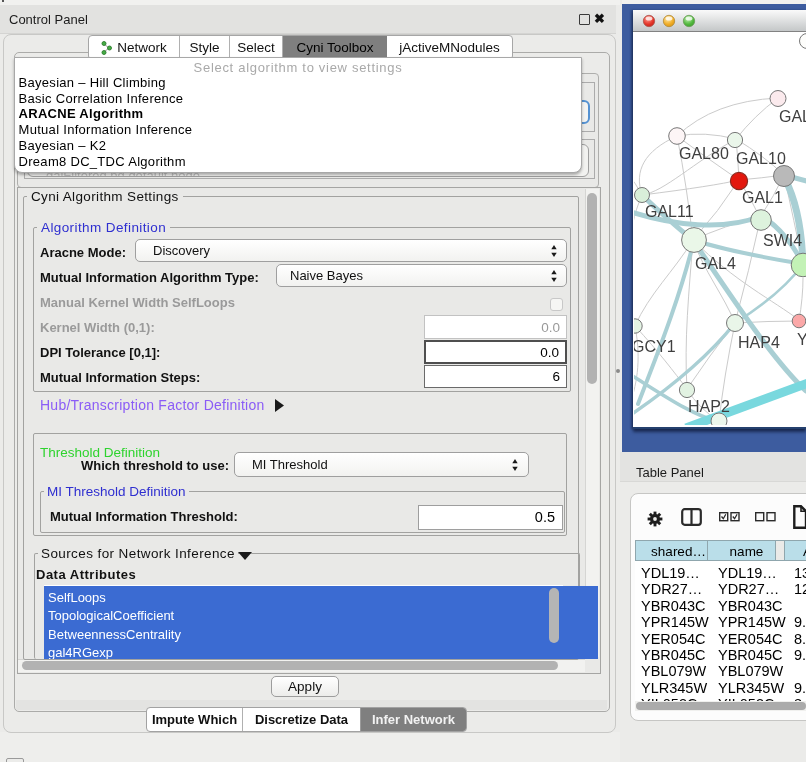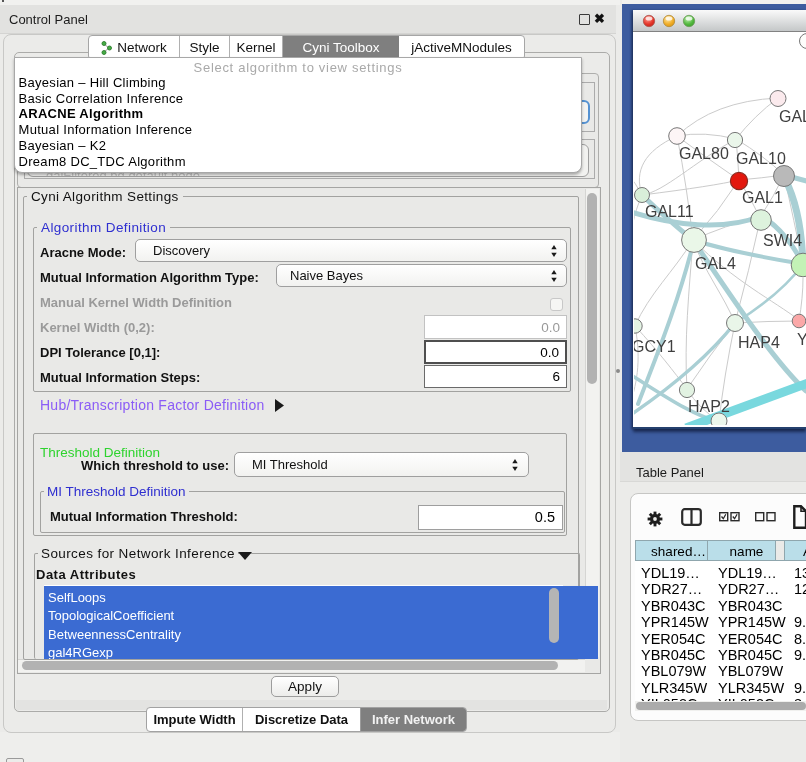--- a/index.html
+++ b/index.html
@@ -37,22 +37,22 @@
   <div style="width:91px;display:flex;align-items:center;justify-content:center;border-right:1px solid #b0b0b0;box-sizing:border-box;">
     <svg width="12" height="16" viewBox="0 0 12 16" style="margin-right:4px;">
       <line x1="3" y1="4" x2="8" y2="8" stroke="#9a9a9a" stroke-width="1"></line>
       <line x1="3" y1="12" x2="8" y2="8" stroke="#9a9a9a" stroke-width="1"></line>
       <circle cx="3" cy="3.5" r="2" fill="#45ad45" stroke="#2e7d2e" stroke-width="0.9"></circle>
       <circle cx="8.5" cy="8" r="2" fill="#45ad45" stroke="#2e7d2e" stroke-width="0.9"></circle>
       <circle cx="3" cy="12.5" r="2" fill="#45ad45" stroke="#2e7d2e" stroke-width="0.9"></circle>
     </svg>
     Network</div>
   <div style="width:50px;display:flex;align-items:center;justify-content:center;border-right:1px solid #b0b0b0;box-sizing:border-box;">Style</div>
-  <div style="width:53px;display:flex;align-items:center;justify-content:center;border-right:1px solid #b0b0b0;box-sizing:border-box;">Kernel</div>
-  <div style="width:116px;display:flex;align-items:center;justify-content:center;background:#7f7f7f;color:#ffffff;box-sizing:border-box;">Cyni Toolbox</div>
+  <div style="width:53px;display:flex;align-items:center;justify-content:center;border-right:1px solid #b0b0b0;box-sizing:border-box;">Select</div>
+  <div style="width:104px;display:flex;align-items:center;justify-content:center;background:#7f7f7f;color:#000000;box-sizing:border-box;">Cyni Toolbox</div>
   <div style="width:125px;display:flex;align-items:center;justify-content:center;box-sizing:border-box;">jActiveMNodules</div>
 </div>
 
 <div class="abs" style="left:17px;top:73px;width:580px;height:113px;border:1px solid #aeaeac;border-radius:4px;background:#e9e9e7;"></div>
 <div class="abs" style="left:24px;top:82px;width:569px;height:48px;border:1px solid #ababab;background:#e9e9e7;"></div>
 <div class="abs" style="left:540px;top:100px;width:46px;height:20px;border:2.5px solid #5592d2;border-radius:6px;background:#f4f4f2;"></div>
 <div class="abs" style="left:24px;top:139px;width:569px;height:38px;border:1px solid #ababab;background:#e9e9e7;"></div>
 <div class="abs" style="left:27px;top:144px;width:560px;height:31px;border:1px solid #9f9f9f;border-radius:6px;background:#f2f2f0;overflow:hidden;">
   <div style="position:absolute;left:18px;top:23px;font-size:13px;color:#c2c2c2;">galFiltered  pg  default  node</div>
 </div>
@@ -94,24 +94,24 @@
 
 <div class="abs lbl" style="left:40px;top:270px;">Mutual Information Algorithm Type:</div>
 <div class="combo" style="left:276px;top:264px;width:289px;height:21px;">
   <span style="position:absolute;left:13px;top:3px;">Naive Bayes</span>
   <svg class="ar" width="7" height="12" viewBox="0 0 7 12" style="right:7px;top:4.5px;">
       <path d="M3.5 0 L6.2 4.2 L0.8 4.2 Z" fill="#1a1a1a"></path>
       <path d="M3.5 12 L6.2 7.8 L0.8 7.8 Z" fill="#1a1a1a"></path>
     </svg>
 </div>
 
-<div class="abs lbl dis" style="left:40px;top:295px;">Manual Kernel Width Definition</div>
+<div class="abs lbl dis" style="left:40px;top:295px;">Manual Kernel Width SelfLoops</div>
 <div class="abs" style="left:550px;top:298px;width:11px;height:11px;border:1px solid #c8c8c8;border-radius:3px;background:#f6f6f4;"></div>
 
-<div class="abs lbl dis" style="left:40px;top:320px;">Kernel Width (0,2):</div>
+<div class="abs lbl dis" style="left:40px;top:320px;">Kernel Width (0,1):</div>
 <div class="tf" style="left:424px;top:315px;width:143px;height:24px;border:1px solid #c2c2c2;color:#9a9a9a;padding:4px 6px 0 0;">0.0</div>
 
 <div class="abs lbl" style="left:40px;top:345px;">DPI Tolerance [0,1]:</div>
 <div class="tf" style="left:424px;top:340px;width:143px;height:24px;border:2px solid #4f4f4f;color:#000;padding:3px 6px 0 0;">0.0</div>
 
 <div class="abs lbl" style="left:40px;top:370px;">Mutual Information Steps:</div>
 <div class="tf" style="left:424px;top:365px;width:143px;height:23px;border:1.5px solid #6a6a6a;color:#000;padding:3px 6px 0 0;">6</div>
 
 <div class="abs" style="left:40px;top:397px;font-size:14px;letter-spacing:0.25px;color:#8b5cf6;">Hub/Transcription Factor Definition</div>
 <svg class="abs" style="left:274px;top:399px;" width="11" height="13" viewBox="0 0 11 13">
@@ -149,21 +149,21 @@
   <div style="height:18.25px;padding:4px 0 0 4px;box-sizing:border-box;">TopologicalCoefficient</div>
   <div style="height:18.25px;padding:4px 0 0 4px;box-sizing:border-box;">BetweennessCentrality</div>
   <div style="height:18.25px;padding:4px 0 0 4px;box-sizing:border-box;">gal4RGexp</div>
 </div>
 <div class="abs" style="left:549px;top:588px;width:10px;height:55px;background:#b5b5b5;border-radius:5px;"></div>
 
 <div class="abs" style="left:271px;top:676px;width:66px;height:19px;border:1px solid #9d9d9d;border-radius:5px;background:linear-gradient(#ffffff,#ececea);font-size:13.5px;color:#111;display:flex;align-items:center;justify-content:center;">Apply</div>
 
 <div class="abs" style="left:16px;top:700px;width:591px;height:10px;background:#e3e3e1;"></div>
 <div class="abs" style="left:146px;top:707px;height:23px;display:flex;border:1px solid #a2a2a2;border-radius:4px;background:#fff;overflow:hidden;font-size:13px;font-weight:bold;color:#111;">
-  <div style="width:96px;display:flex;align-items:center;justify-content:center;border-right:1px solid #b0b0b0;box-sizing:border-box;">Impute Width</div>
+  <div style="width:96px;display:flex;align-items:center;justify-content:center;border-right:1px solid #b0b0b0;box-sizing:border-box;">Impute Which</div>
   <div style="width:118px;display:flex;align-items:center;justify-content:center;border-right:1px solid #9b9b9b;box-sizing:border-box;">Discretize Data</div>
   <div style="width:105px;display:flex;align-items:center;justify-content:center;background:#7f7f7f;color:#f2f2f2;box-sizing:border-box;">Infer Network</div>
 </div>
 
 <div class="abs" style="left:6px;top:758px;width:16px;height:15px;border:1px solid #9a9a9a;border-radius:2px;background:#ececea;"></div>
 
 <div class="abs" style="left:622px;top:0px;width:184px;height:452px;background:#3d5c9f;"></div>
 <div class="abs" style="left:622px;top:0px;width:184px;height:4px;background:#f1f1ef;"></div>
 
 <div class="abs" style="left:633px;top:10px;width:173px;height:417px;background:#fff;box-shadow:-2px 0 2px rgba(10,20,50,0.35), 0 3px 3px rgba(5,12,35,0.6);border-bottom:2px solid #24406e;"></div>

